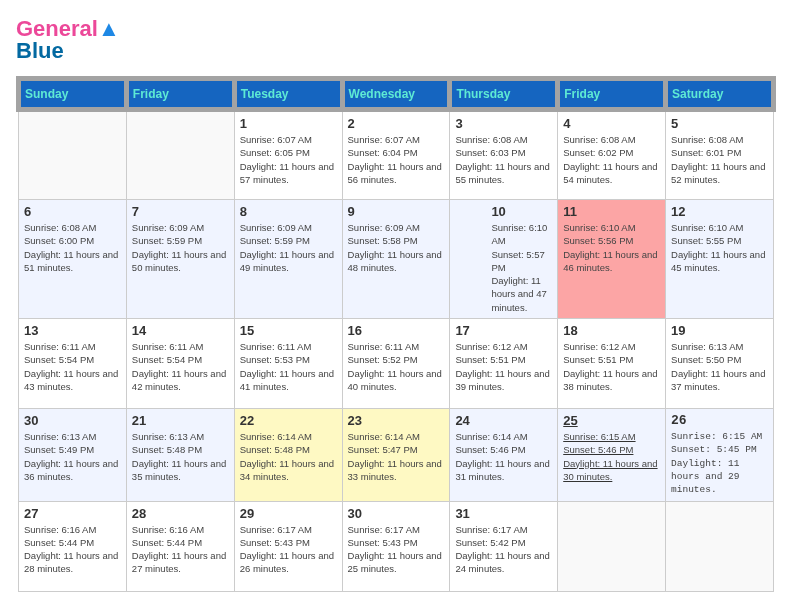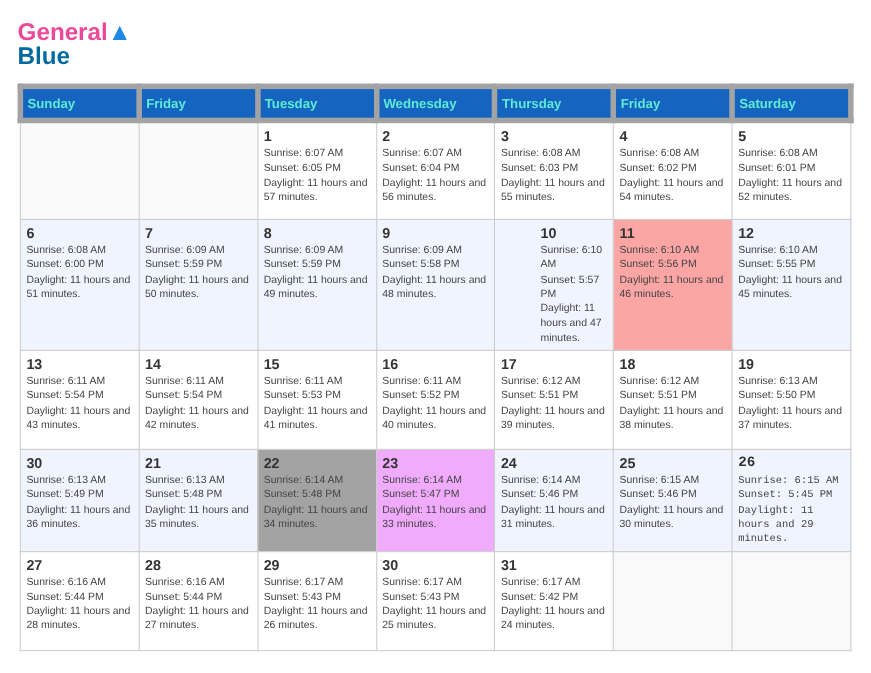--- a/index.html
+++ b/index.html
@@ -196,33 +196,33 @@
       </tr>
       <tr>
         <td style="background-color: rgb(240, 244, 255);">
           <span class="day-num">30</span>
           <div class="cell-text">Sunrise: 6:13 AM<br>Sunset: 5:49 PM<br>Daylight: 11 hours and 36 minutes.</div>
         </td>
         <td style="background-color: rgb(240, 244, 255);">
           <span class="day-num">21</span>
           <div class="cell-text">Sunrise: 6:13 AM<br>Sunset: 5:48 PM<br>Daylight: 11 hours and 35 minutes.</div>
         </td>
-        <td style="background-color: #a3a3a3;">
+        <td style="background-color: #fef9c3;">
           <span class="day-num">22</span>
           <div class="cell-text">Sunrise: 6:14 AM<br>Sunset: 5:48 PM<br>Daylight: 11 hours and 34 minutes.</div>
         </td>
-        <td style="background-color: #f0abfc;">
+        <td style="background-color: #fef9c3;">
           <span class="day-num">23</span>
           <div class="cell-text">Sunrise: 6:14 AM<br>Sunset: 5:47 PM<br>Daylight: 11 hours and 33 minutes.</div>
         </td>
         <td style="background-color: rgb(240, 244, 255);">
           <span class="day-num">24</span>
           <div class="cell-text">Sunrise: 6:14 AM<br>Sunset: 5:46 PM<br>Daylight: 11 hours and 31 minutes.</div>
         </td>
-        <td style="background-color: rgb(240, 244, 255);">
+        <td style="background-color: rgb(240, 244, 255); text-decoration: underline;">
           <span class="day-num">25</span>
           <div class="cell-text">Sunrise: 6:15 AM<br>Sunset: 5:46 PM<br>Daylight: 11 hours and 30 minutes.</div>
         </td>
         <td style="background-color: rgb(240, 244, 255); font-family: Liberation Mono, monospace;">
           <span class="day-num">26</span>
           <div class="cell-text">Sunrise: 6:15 AM<br>Sunset: 5:45 PM<br>Daylight: 11 hours and 29 minutes.</div>
         </td>
       </tr>
       <tr>
         <td style="background-color: rgb(255, 255, 255); border-radius: 23px;">

